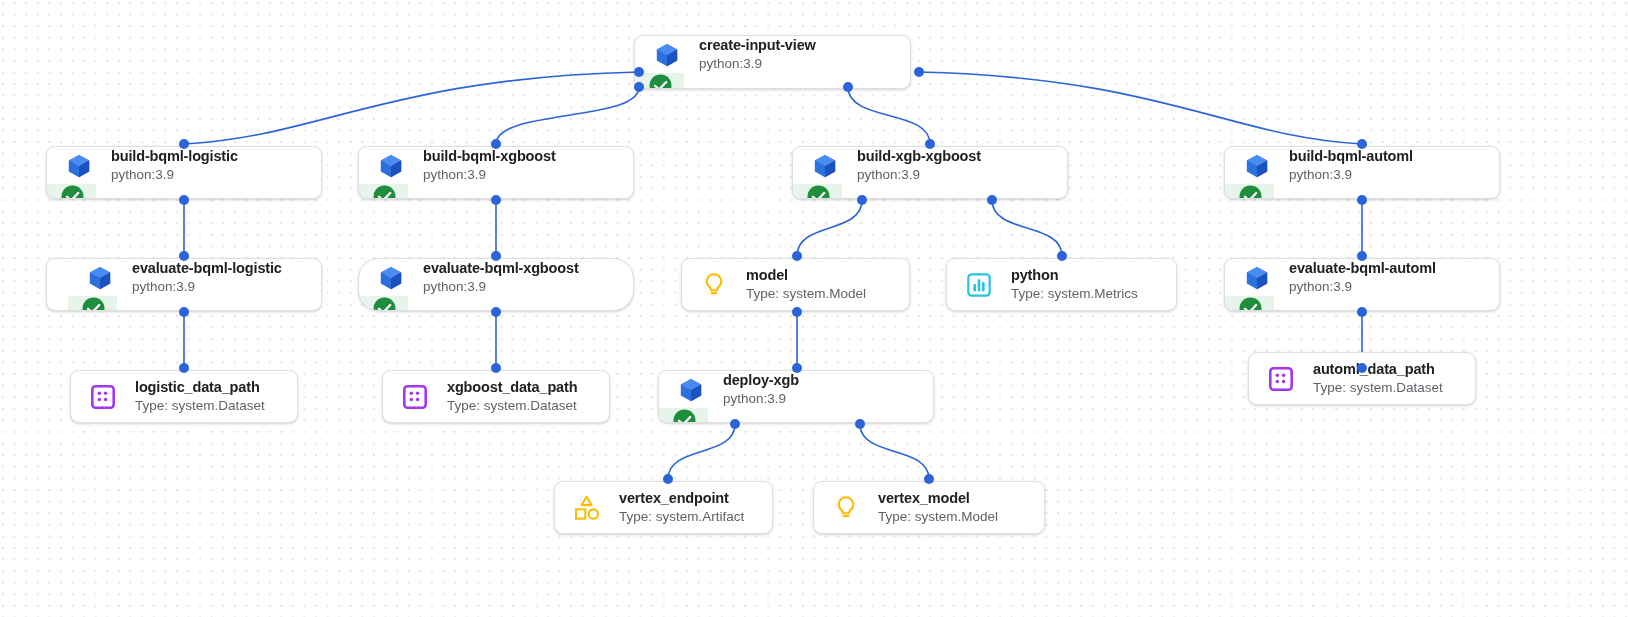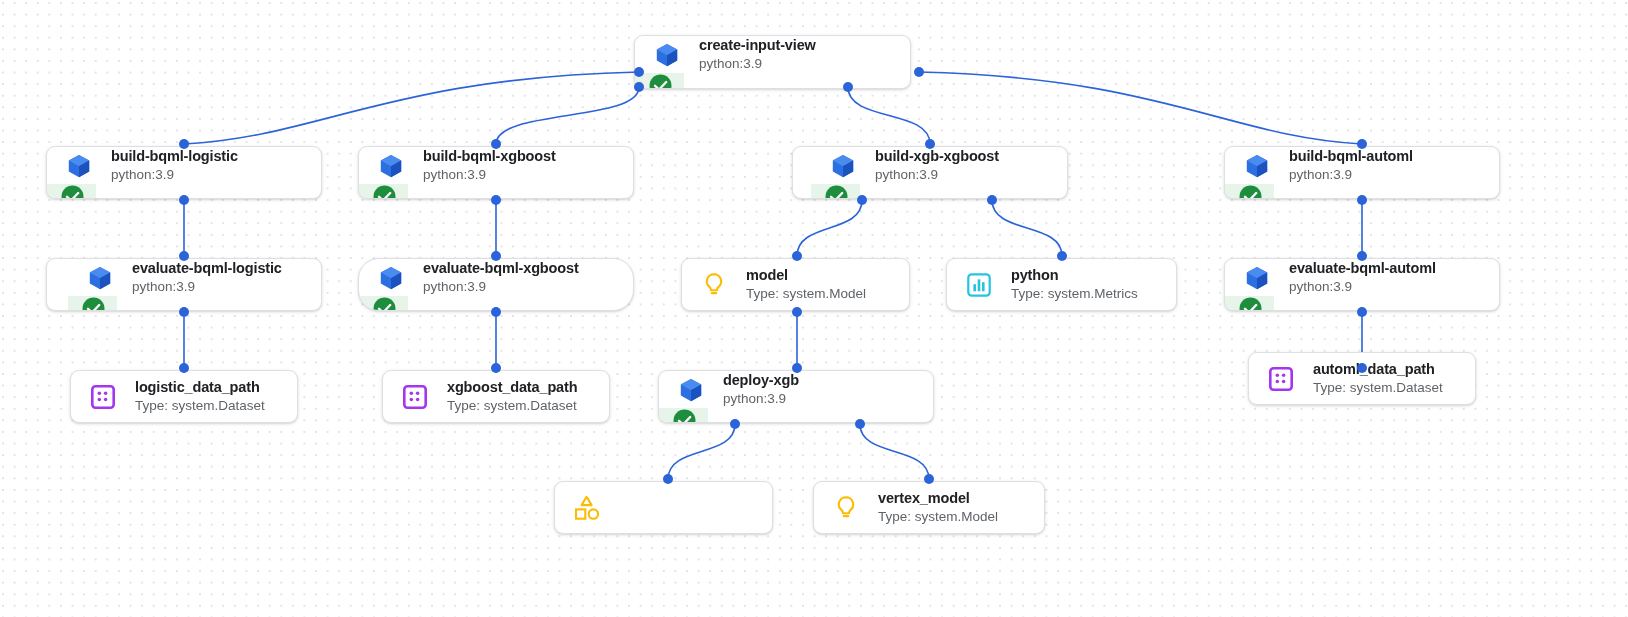--- a/index.html
+++ b/index.html
@@ -189,21 +189,21 @@
         </div>
         <div class="status-panel">
           <span style="display: flex;">
             <svg width="25" height="25" viewBox="0 0 25 25">
               <circle cx="12.5" cy="12.5" r="11" fill="#1e8e3e"></circle>
               <path d="M7.0 12.7 L11.0 16.6 L18.2 9.0" fill="none" stroke="#ffffff" stroke-width="2.3" stroke-linecap="round" stroke-linejoin="round"></path>
             </svg>
           </span>
         </div>
       </div>
-      <div class="node" style="left: 792px; top: 146px; width: 276px; height: 53px; padding-left: 18px;">
+      <div class="node" style="left: 792px; top: 146px; width: 276px; height: 53px;">
         <div class="node-body">
           <span class="node-icon">
             <svg width="30" height="30" viewBox="0 0 30 30">
               <path d="M15 4 L25.2 9.6 L25.2 20.6 L15 26.3 L4.8 20.6 L4.8 9.6 Z" fill="#2b6fe0"></path>
               <path d="M15 4 L25.2 9.6 L15 15.3 L4.8 9.6 Z" fill="#4a8bf0"></path>
               <path d="M15 15.3 L25.2 9.6 L25.2 20.6 L15 26.3 Z" fill="#1b52bd"></path>
             </svg>
           </span>
           <div class="node-text">
             <div class="node-title">build-xgb-xgboost</div>
@@ -417,20 +417,24 @@
       </div>
       <div class="node" style="left: 554px; top: 481px; width: 219px; height: 53px;">
         <div class="node-body">
           <span class="node-icon">
             <svg width="30" height="30" viewBox="0 0 30 30">
               <path d="M14.6 3.8 L19.6 12.1 L9.6 12.1 Z" fill="none" stroke="#fbbc04" stroke-width="2.1" stroke-linejoin="round"></path>
               <rect x="4.0" y="16.4" width="9.3" height="9.3" fill="none" stroke="#fbbc04" stroke-width="2.1"></rect>
               <circle cx="21.4" cy="21.1" r="4.7" fill="none" stroke="#fbbc04" stroke-width="2.1"></circle>
             </svg>
           </span>
+          <div class="node-text">
+            <div class="node-title">vertex_endpoint</div>
+            <div class="node-sub">Type: system.Artifact</div>
+          </div>
         </div>
       </div>
       <div class="node" style="left: 813px; top: 481px; width: 232px; height: 53px; justify-content: center;">
         <div class="node-body">
           <span class="node-icon">
             <svg width="30" height="30" viewBox="0 0 30 30">
               <path d="M15 4.2 a7.2 7.2 0 0 0 -4.6 12.7 c0.9 0.8 1.4 1.7 1.5 2.6 l0 0.7 l6.2 0 l0 -0.7 c0.1 -0.9 0.6 -1.8 1.5 -2.6 A7.2 7.2 0 0 0 15 4.2 Z" fill="none" stroke="#fbbc04" stroke-width="2.1" stroke-linejoin="round"></path>
               <rect x="11.7" y="22.1" width="6.6" height="2.1" rx="1.05" fill="#fbbc04"></rect>
             </svg>
           </span>

